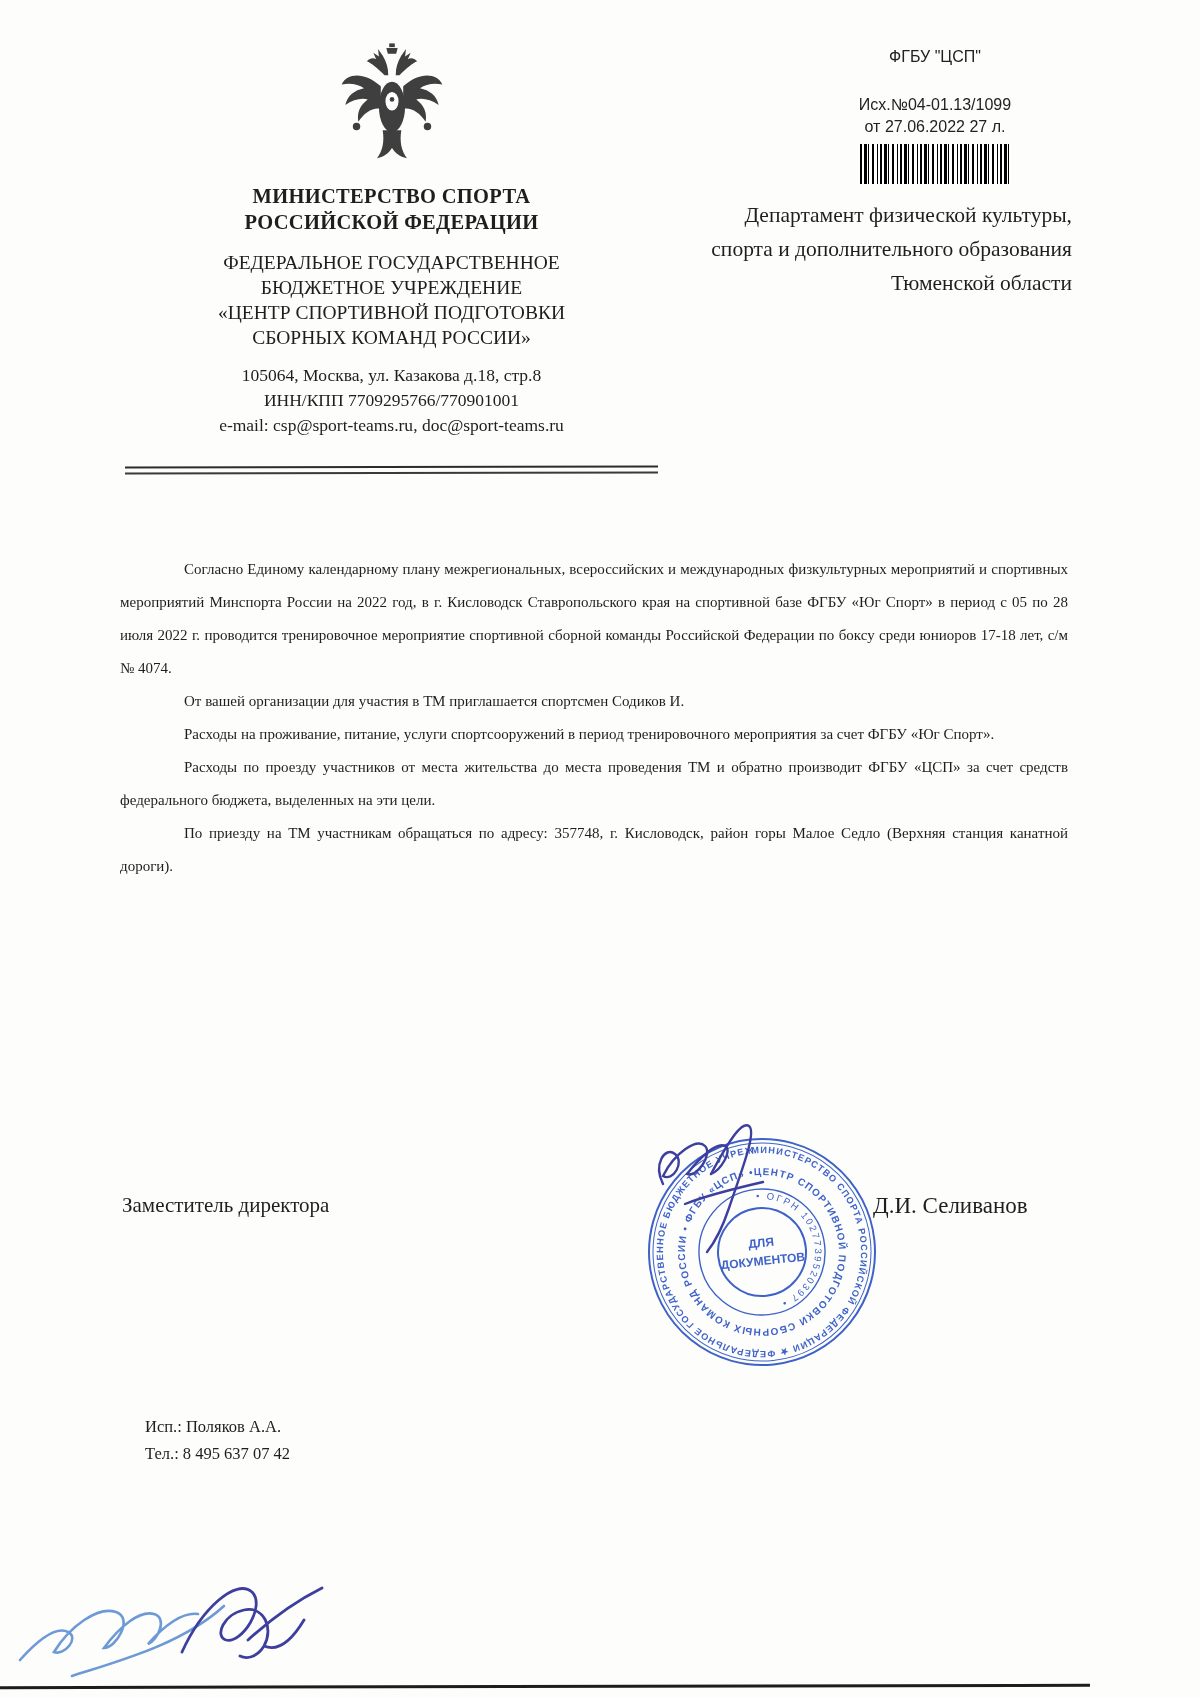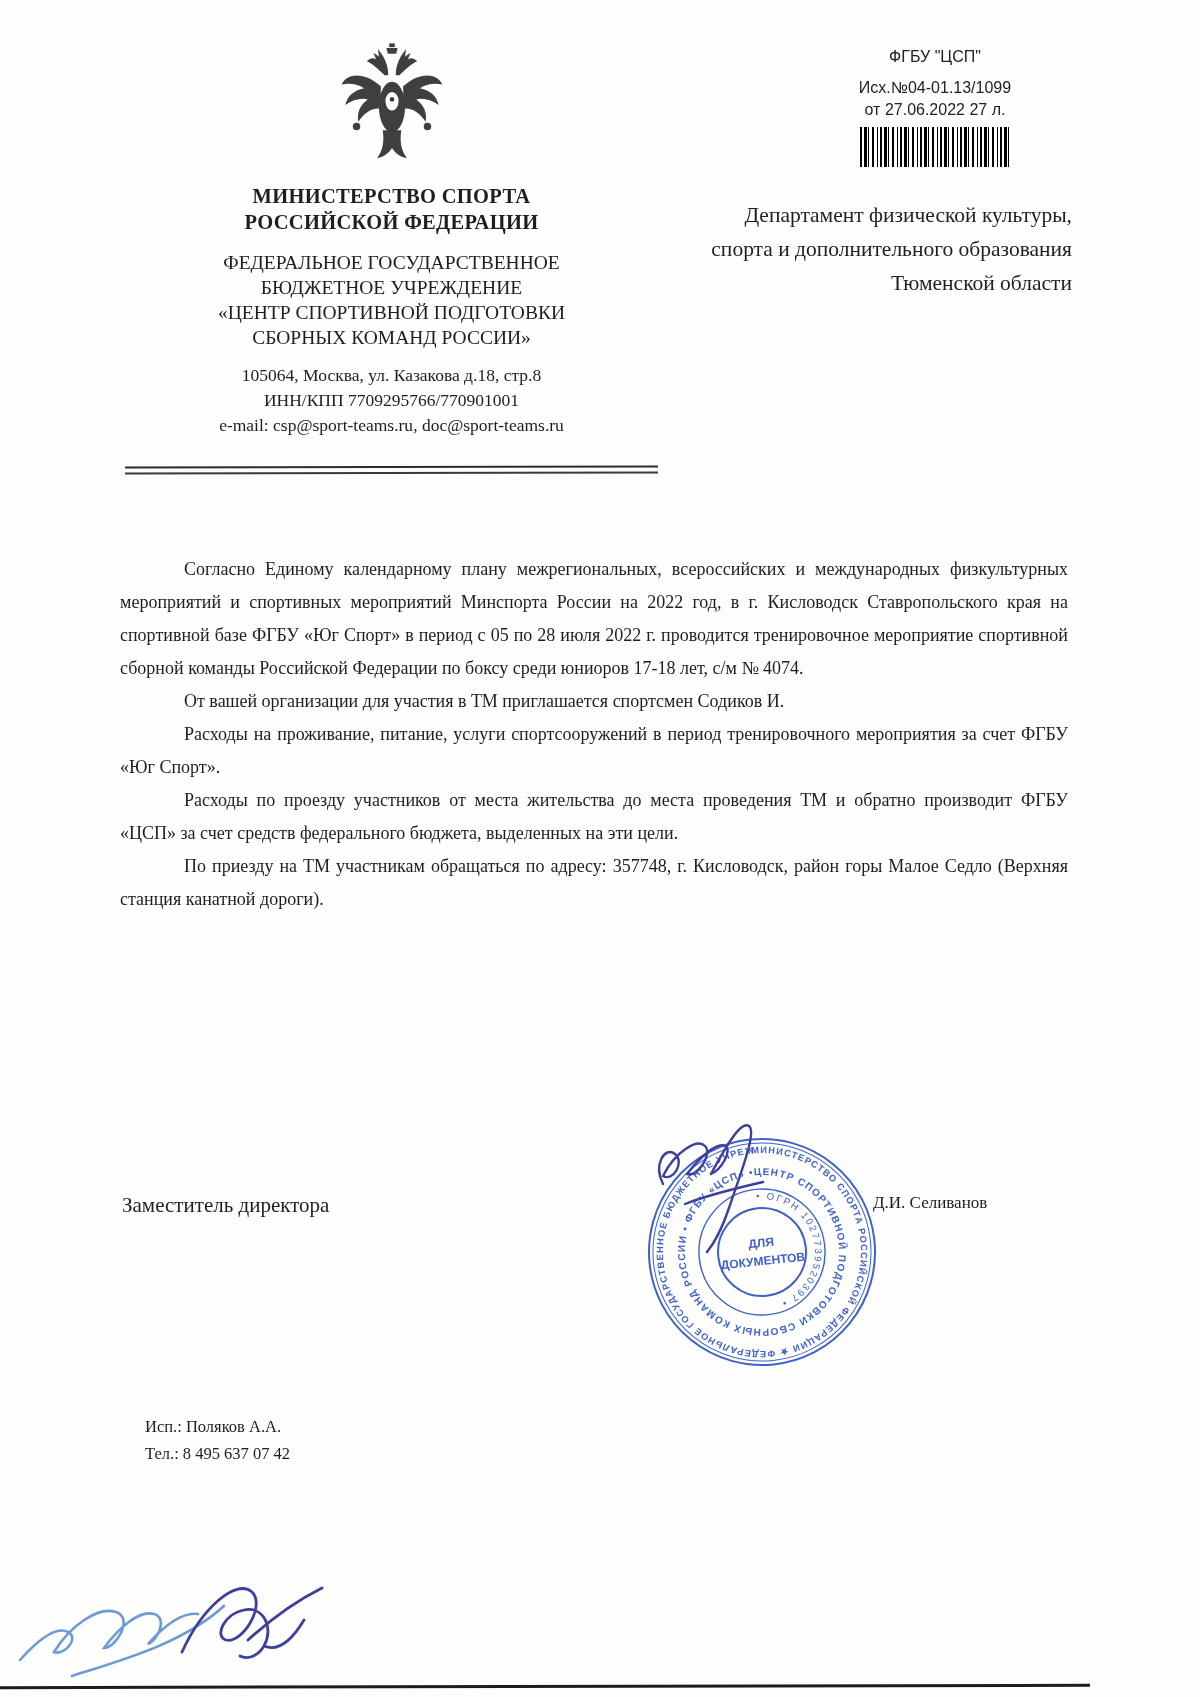--- a/index.html
+++ b/index.html
@@ -19,42 +19,42 @@
   .rule {
     position:absolute; left:125px; top:466px; width:533px; height:4px;
     border-top:2px solid #2c2c2c; border-bottom:2px solid #3a3a3a;
     transform:rotate(-0.12deg);
   }
   
   .reg {
     position:absolute; left:790px; top:46px; width:290px; text-align:center;
     font-family:"Liberation Sans", sans-serif; font-size:16px; line-height:22px; color:#222;
   }
-  .reg .num { margin-top:9px; }
+  .reg .num { margin-top:26px; }
   .barcode {
     width:150px; height:40px; margin:6px auto 0;
     background:repeating-linear-gradient(90deg,
       #000 0 2px, #fff 2px 4px, #000 4px 7px, #fff 7px 8px,
       #000 8px 9px, #fff 9px 12px, #000 12px 14px, #fff 14px 17px,
       #000 17px 18px, #fff 18px 20px);
   }
   
   .recipient {
     position:absolute; left:600px; top:198px; width:472px;
     font-size:21.5px; line-height:34px; text-align:right;
   }
   
   .body {
     position:absolute; left:120px; top:553px; width:948px;
-    font-size:18px; line-height:33px; text-align:justify;
+    font-size:15px; line-height:33px; text-align:justify;
   }
   .body p { margin:0; text-indent:64px; }
   
   .sig-position { position:absolute; left:122px; top:1193px; font-size:21px; }
-  .sig-name   { position:absolute; left:873px; top:1193px; font-size:17px; }
+  .sig-name   { position:absolute; left:873px; top:1193px; font-size:23px; }
   .sig-scribble { position:absolute; left:645px; top:1112px; width:150px; height:170px; z-index:3; }
   
   .stamp { position:absolute; left:643px; top:1133px; width:238px; height:238px; z-index:2; opacity:.92; transform:rotate(-6deg); }
   
   .executor { position:absolute; left:120px; top:1413px; font-size:16.5px; line-height:27px;margin-left:25px; }
   .bottom-scribble { position:absolute; left:12px; top:1548px; width:340px; height:145px; }
   .scan-edge {
     position:absolute; left:0; top:1685px; width:1090px; height:3px;
     background:#1d1d1d; transform:rotate(-0.12deg);
   }

